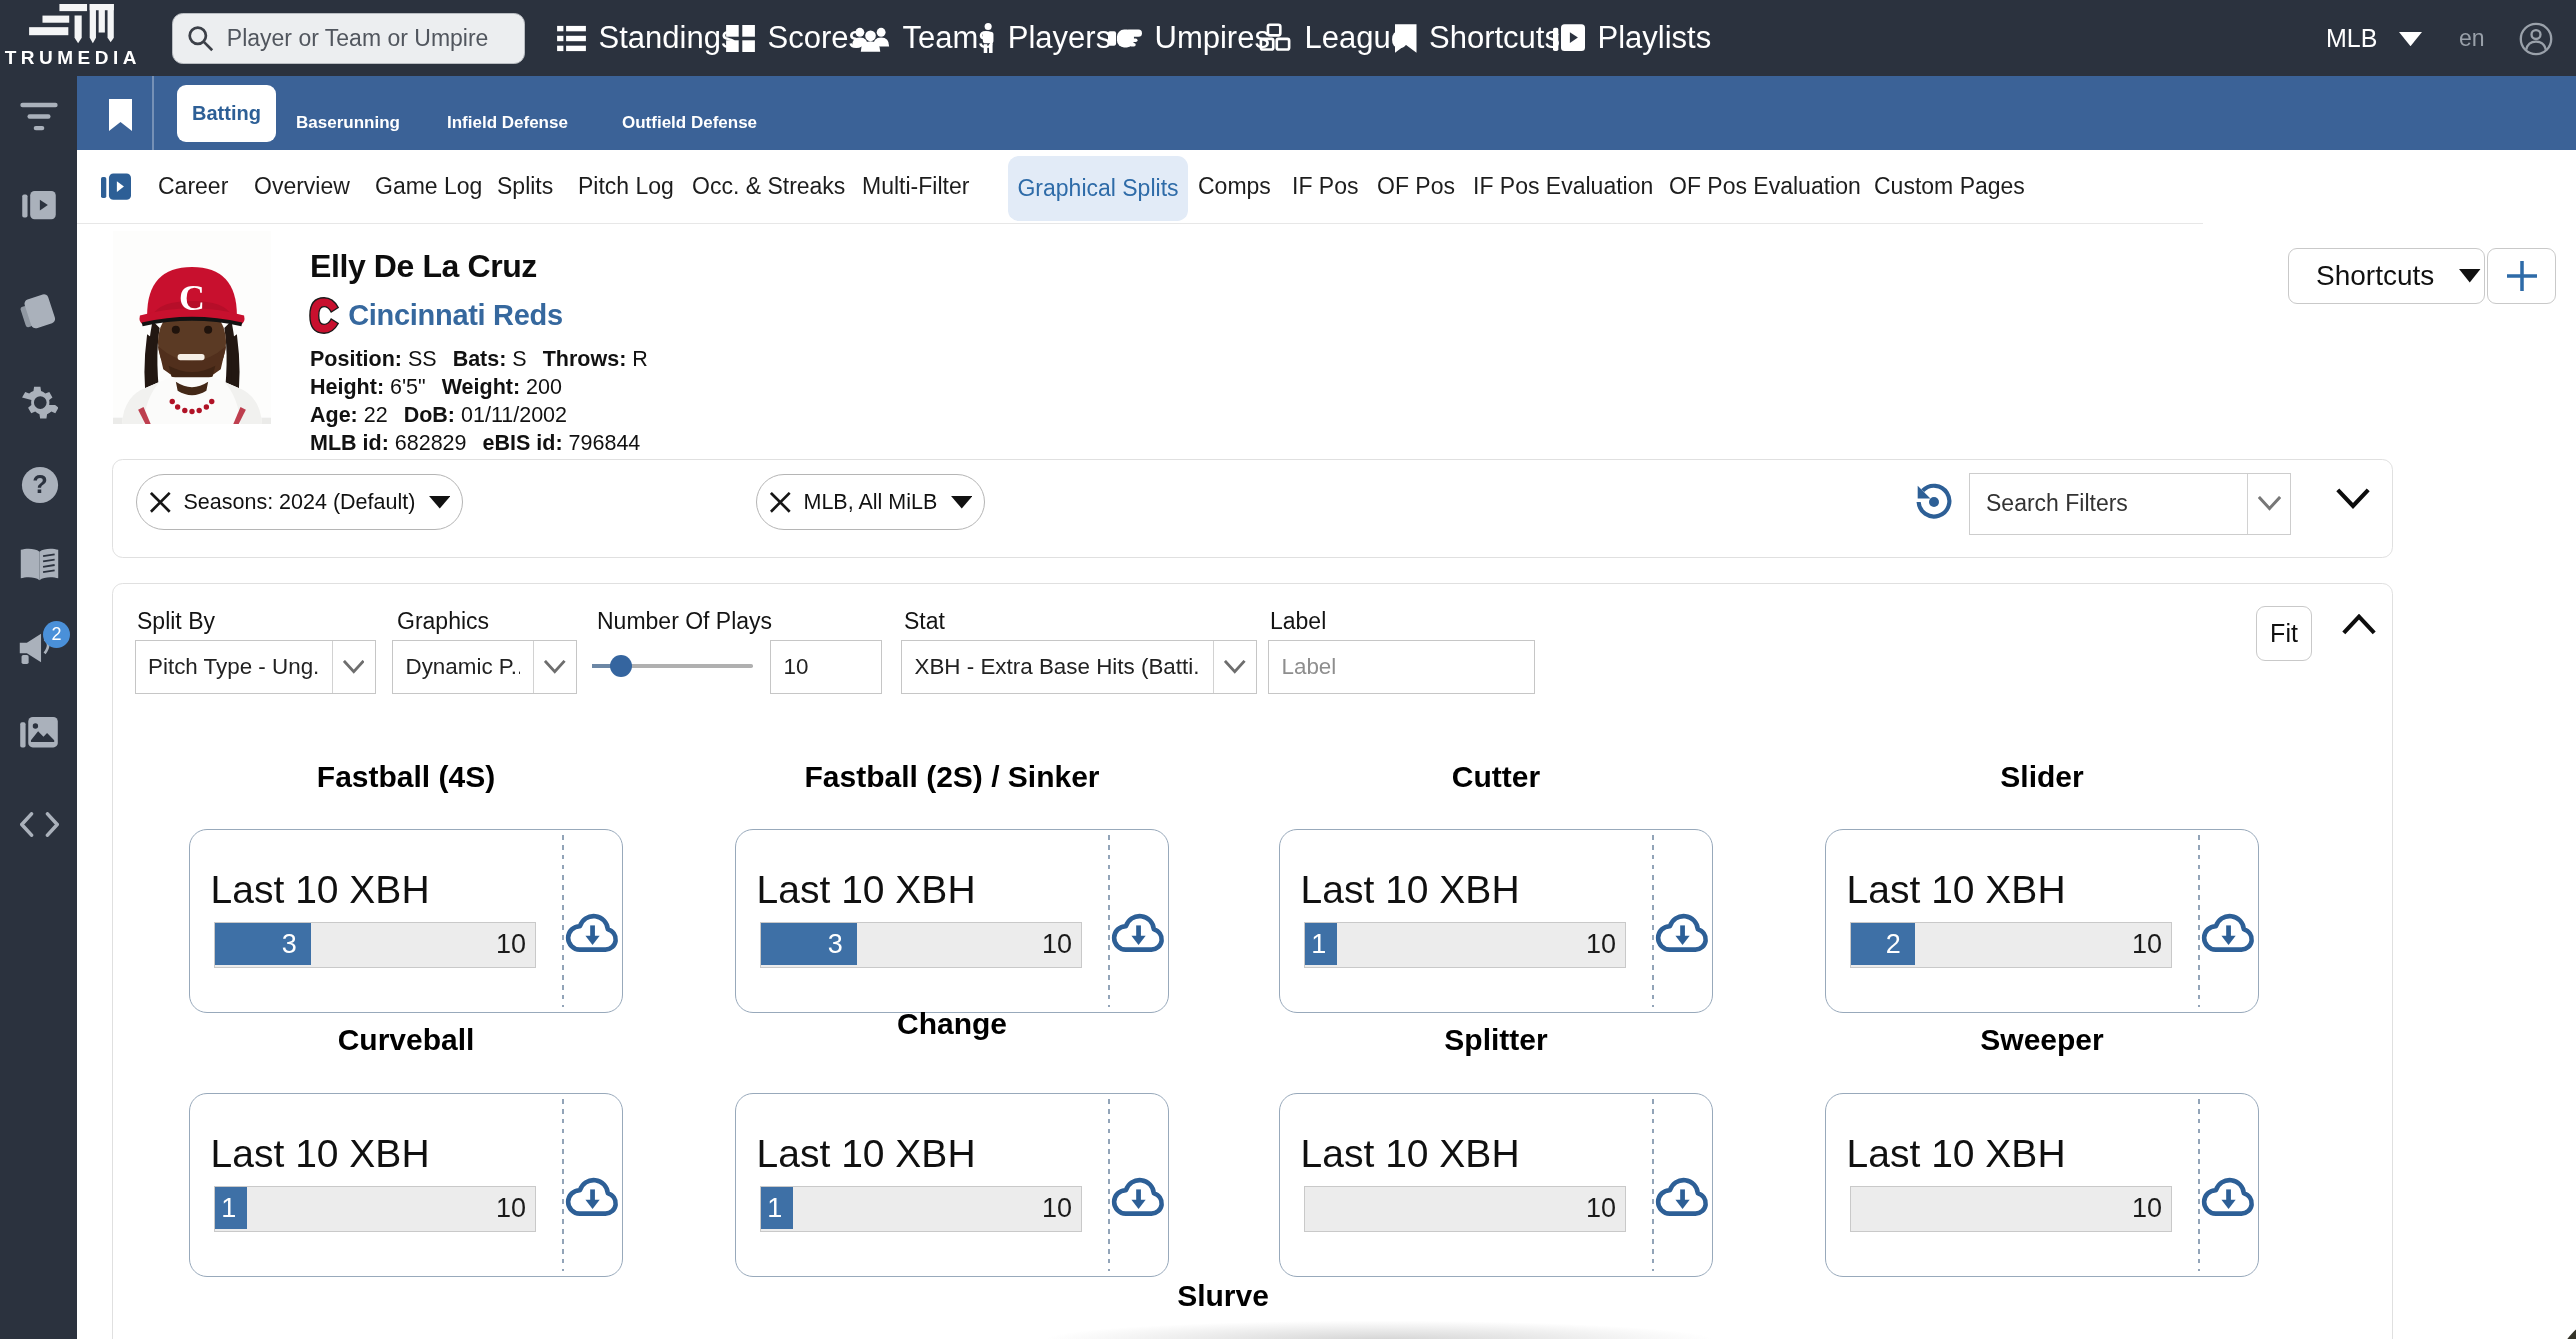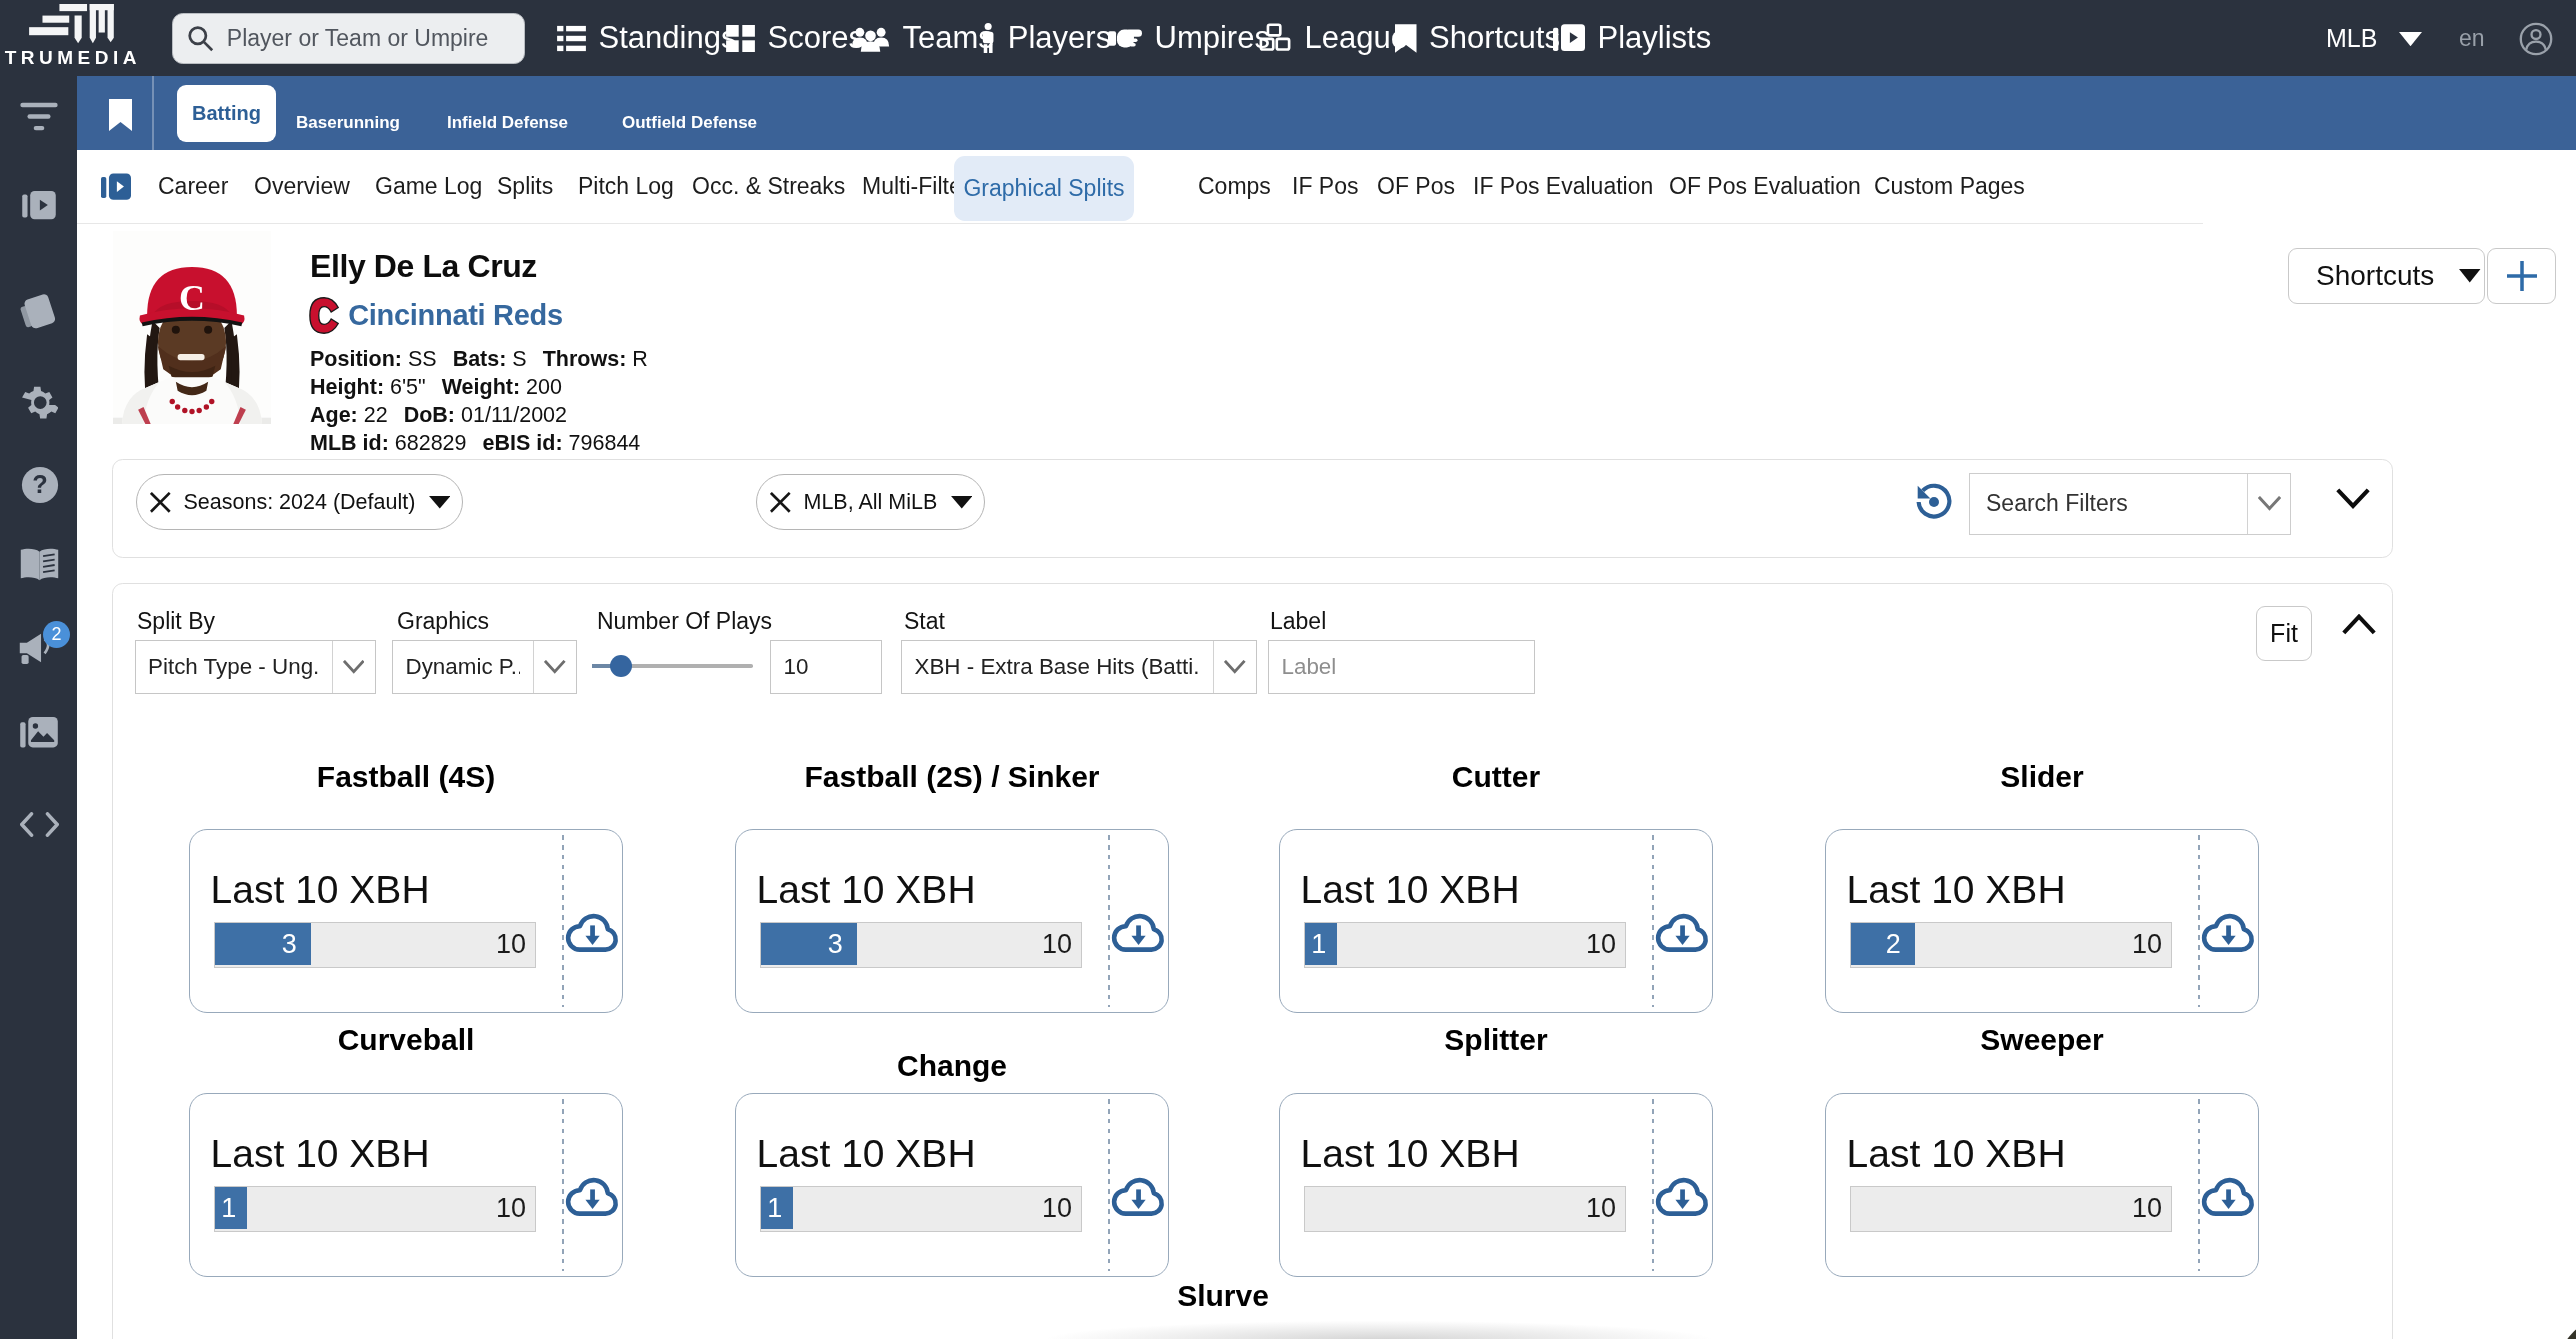--- a/index.html
+++ b/index.html
@@ -11,21 +11,21 @@
 #topbar { position:absolute; left:0; top:0; width:2576px; height:76px; background:#2b323e; }
 #sidebar { position:absolute; left:0; top:76px; width:77px; height:1264px; background:#2b323e; }
 #bluebar { position:absolute; left:77px; top:76px; width:2499px; height:74px; background:#3b6297; }
 #navrow { position:absolute; left:77px; top:150px; width:2126px; height:74px; background:#fff; border-bottom:1.8px solid #e7e7e7; }
 .tbitem { position:absolute; top:0; height:76px; display:flex; align-items:center; color:#fff; font-size:31px; }
 .tbitem svg { margin-right:12.5px; flex-shrink:0; }
 #search { position:absolute; left:172px; top:13.4px; width:353px; height:51px; background:#eceef0; border-radius:10.7px; border:0.9px solid #b9bdc2; display:flex; align-items:center; color:#51565e; font-size:23px; }
 .bluetab { position:absolute; top:0; height:94px; display:flex; align-items:center; color:#fff; font-size:17px; font-weight:700; }
 #battingpill { position:absolute; left:100px; top:9px; width:99px; height:57px; background:#fff; border-radius:9px; color:#2d5f96; font-size:20px; font-weight:700; display:flex; align-items:center; justify-content:center; }
 .navlink { position:absolute; top:0; height:73px; display:flex; align-items:center; color:#1d1d1d; font-size:23px; }
-#gspill { position:absolute; left:877px; top:6.3px; width:180px; height:65px; background:#e2ebf7; border-radius:10.7px; color:#2e6ba8; font-size:23px; display:flex; align-items:center; justify-content:center; }
+#gspill { position:absolute; left:931px; top:6.3px; width:180px; height:65px; background:#e2ebf7; border-radius:10.7px; color:#2e6ba8; font-size:23px; display:flex; align-items:center; justify-content:center; }
 
 #pname { position:absolute; left:310px; top:248px; font-size:32px; font-weight:700; color:#0d0d0d; letter-spacing:-0.4px; }
 #teamline { position:absolute; left:308px; top:296px; height:39px; display:flex; align-items:center; }
 #teamline .tname { color:#36689e; font-size:29px; font-weight:700; margin-left:7.2px; letter-spacing:-0.3px; }
 #pdetails { position:absolute; left:310px; top:345px; font-size:21.5px; color:#111; line-height:28px; }
 #pdetails b { font-weight:700; }
 #pdetails .gap { display:inline-block; width:16px; }
 .btn { border:1.8px solid #c9c9c9; border-radius:9px; background:#fff; }
 
 #fcard { position:absolute; left:112px; top:459px; width:2281px; height:99px; border:1.8px solid #e0e0e0; border-radius:10.7px; background:#fff; }
@@ -464,21 +464,21 @@
           </div>
           <div class="ten">10</div>
         </div>
         <div class="dash"></div>
         <svg class="cloud" width="57" height="44" viewBox="0 0 60 46" fill="none">
           <path d="M15.5 40.5 h27 a10.8 10.8 0 0 0 2.6 -21.3 a15 15 0 0 0 -29.3 -3.4 a11.3 11.3 0 0 0 -0.3 24.7 z" stroke="#2d5f96" stroke-width="4.8" stroke-linejoin="round"></path>
           <line x1="29" y1="15" x2="29" y2="27" stroke="#2d5f96" stroke-width="5"></line>
           <polygon points="21.5,26 36.5,26 29,35.5" fill="#2d5f96"></polygon>
         </svg>
       </div>
-<div class="gtitle" style="left:622px;top:465px">Change</div>
+<div class="gtitle" style="left:622px;top:423px">Change</div>
 <div class="gcard" style="left:622px;top:509px">
         <div class="lbl">Last 10 XBH</div>
         <div class="bar">
           <div class="fill" style="width:32px;justify-content:flex-start">
             <span style="margin-left:6.3px">1</span>
           </div>
           <div class="ten">10</div>
         </div>
         <div class="dash"></div>
         <svg class="cloud" width="57" height="44" viewBox="0 0 60 46" fill="none">

